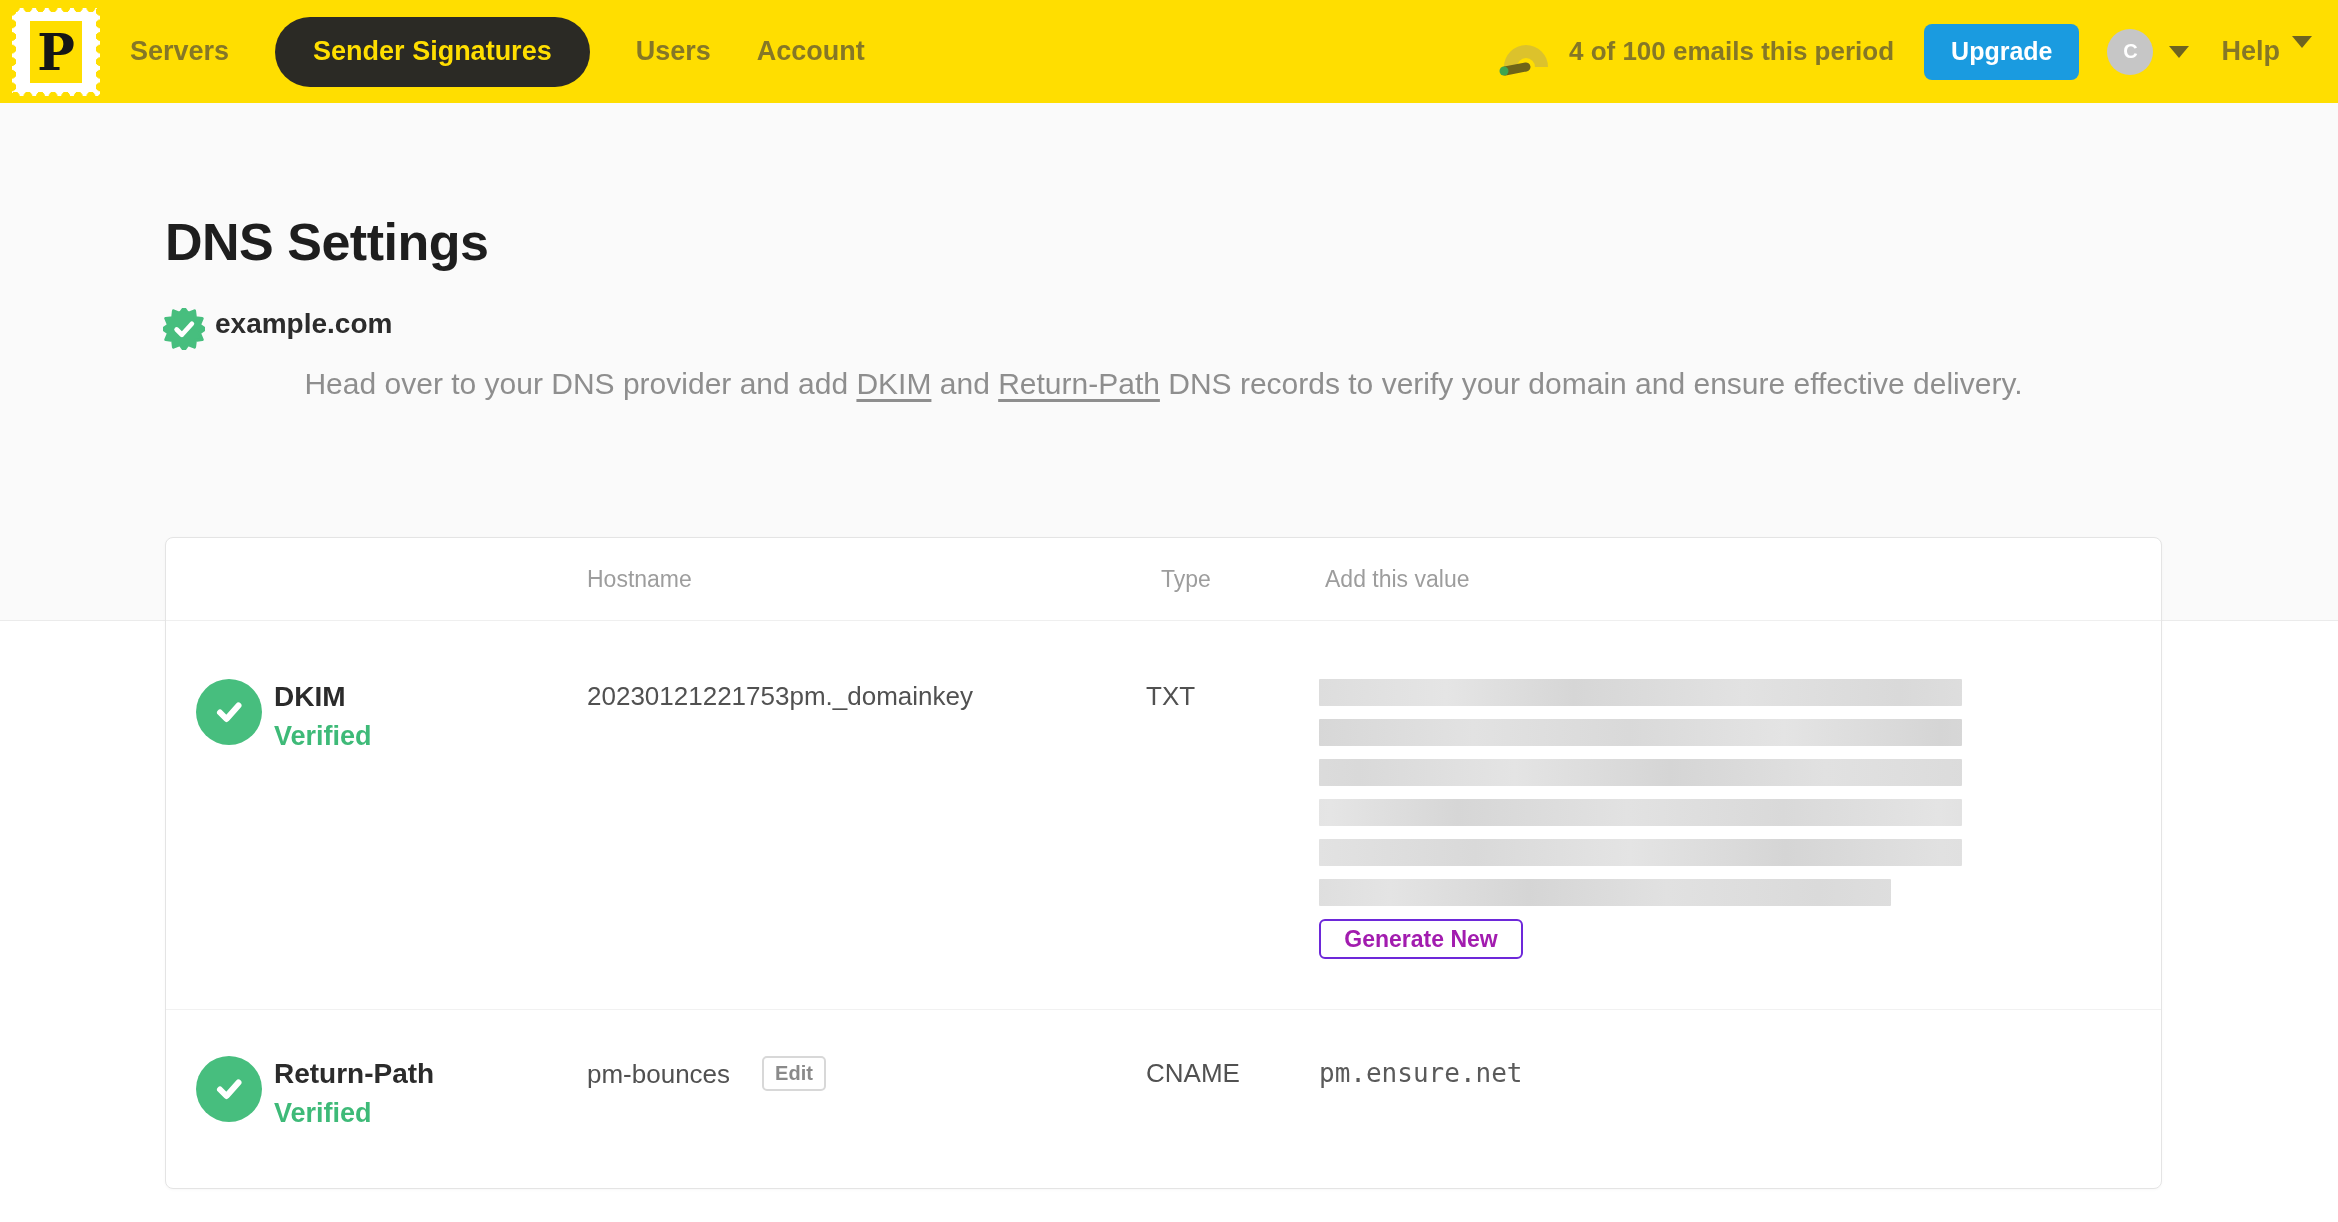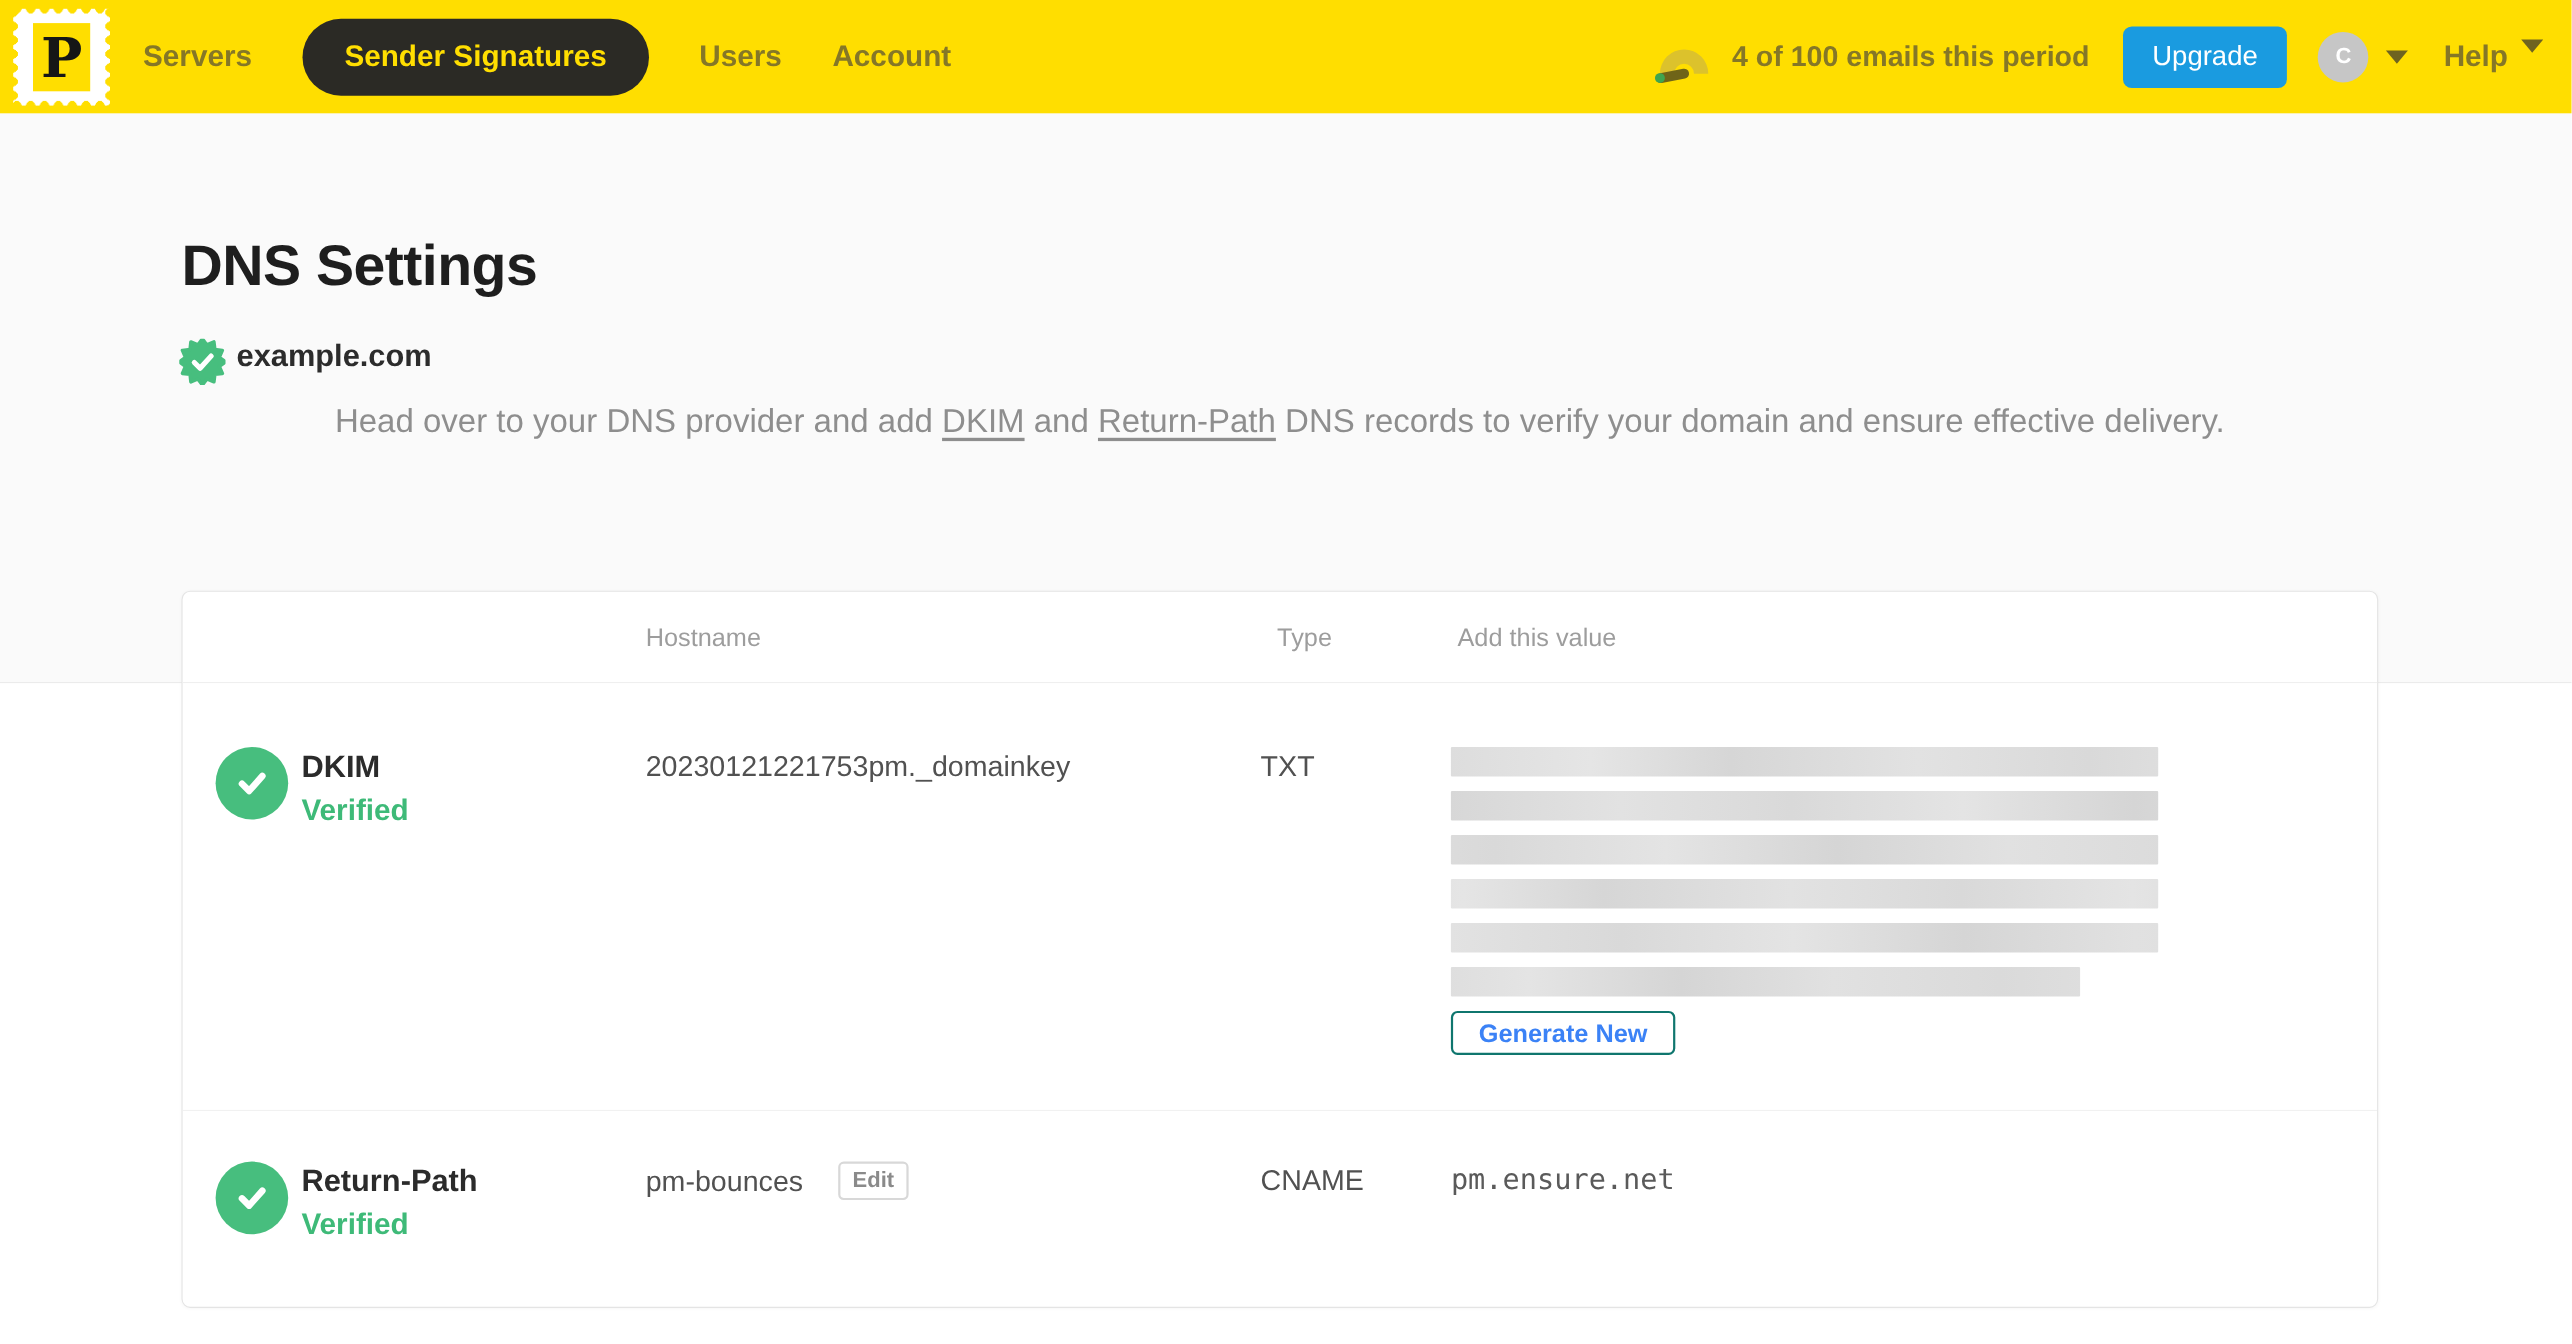--- a/index.html
+++ b/index.html
@@ -28,21 +28,21 @@
                  background:var(--brand_yellow,#FFDE00); display:flex; align-items:center; justify-content:center;
                  font-family:"DejaVu Serif", serif; font-weight:bold; font-size:50px; color:#161616; }
   .nav-items { display:flex; align-items:center; margin-left:130px; gap:46px; }
   .nav-link { font-size:27px; font-weight:bold; color:var(--nav_text,#857727); text-decoration:none; cursor:pointer; }
   .nav-link.active { background:var(--pill_bg,#2B2A25); color:var(--brand_yellow,#FFDE00);
                      border-radius:35px; height:70px; display:flex; align-items:center; padding:0 38px; }
   .nav-right { margin-left:auto; display:flex; align-items:center; padding-right:26px; }
   .gauge { width:58px; height:48px; margin-top:6px; }
   .usage { font-size:26px; font-weight:bold; color:var(--nav_text,#857727); margin-left:14px; }
   .upgrade { margin-left:30px; height:56px; padding:0 27px; background:var(--upgrade_blue,#1A9BE0);
-             color:#fff; font-size:25px; font-weight:normal; border:none; border-radius:8px;
+             color:#fff; font-size:25px; font-weight:bold; border:none; border-radius:8px;
              display:flex; align-items:center; cursor:pointer; font-family:inherit; }
   .avatar-group { margin-left:28px; display:flex; align-items:center; cursor:pointer; }
   .avatar { width:46px; height:46px; border-radius:50%; background:#C6C6C6; color:#fff;
             font-size:20px; font-weight:bold; display:flex; align-items:center; justify-content:center; }
   .caret { width:0; height:0; border-left:10px solid transparent; border-right:10px solid transparent;
            border-top:12px solid var(--caret_color,#6E6320); margin-left:16px; }
   .help-group { margin-left:32px; display:flex; align-items:flex-start; cursor:pointer; }
   .help-label { font-size:27px; font-weight:bold; color:var(--nav_text,#857727); }
   .help-group .caret { margin-left:12px; }
 
@@ -83,22 +83,22 @@
               font-size:20px; font-weight:bold; color:#8A8A8A; padding:4px 11px; cursor:pointer; font-family:inherit; }
 
   .redact { width:643px; }
   .rbar { height:27px; margin-bottom:13px; border-radius:1px; background-size:220% 100%;
           background-image:linear-gradient(90deg,#dddddd 0%,#e5e5e5 9%,#d6d6d6 18%,#e2e2e2 30%,#d9d9d9 41%,#e4e4e4 52%,#d5d5d5 63%,#e1e1e1 74%,#dadada 86%,#e3e3e3 100%); }
   .rbar:nth-child(2) { background-position:35% 0; }
   .rbar:nth-child(3) { background-position:70% 0; }
   .rbar:nth-child(4) { background-position:15% 0; }
   .rbar:nth-child(5) { background-position:55% 0; }
   .rbar:nth-child(6) { width:89%; background-position:85% 0; }
-  .gen-btn { margin-top:7px; width:204px; height:40px; background:#fff; border:2px solid #0f766e;
-             border-radius:6px; font-size:23px; font-weight:bold; color:#3b82f6; cursor:pointer;
+  .gen-btn { margin-top:7px; width:204px; height:40px; background:#fff; border:2px solid #6d28d9;
+             border-radius:6px; font-size:23px; font-weight:bold; color:#a21caf; cursor:pointer;
              font-family:inherit; display:flex; align-items:center; justify-content:center; }
 </style>
 </head>
 <body>
 
 <div class="page">
 
   <header class="nav">
     <div class="stamp">
       <div class="perf t"></div>

